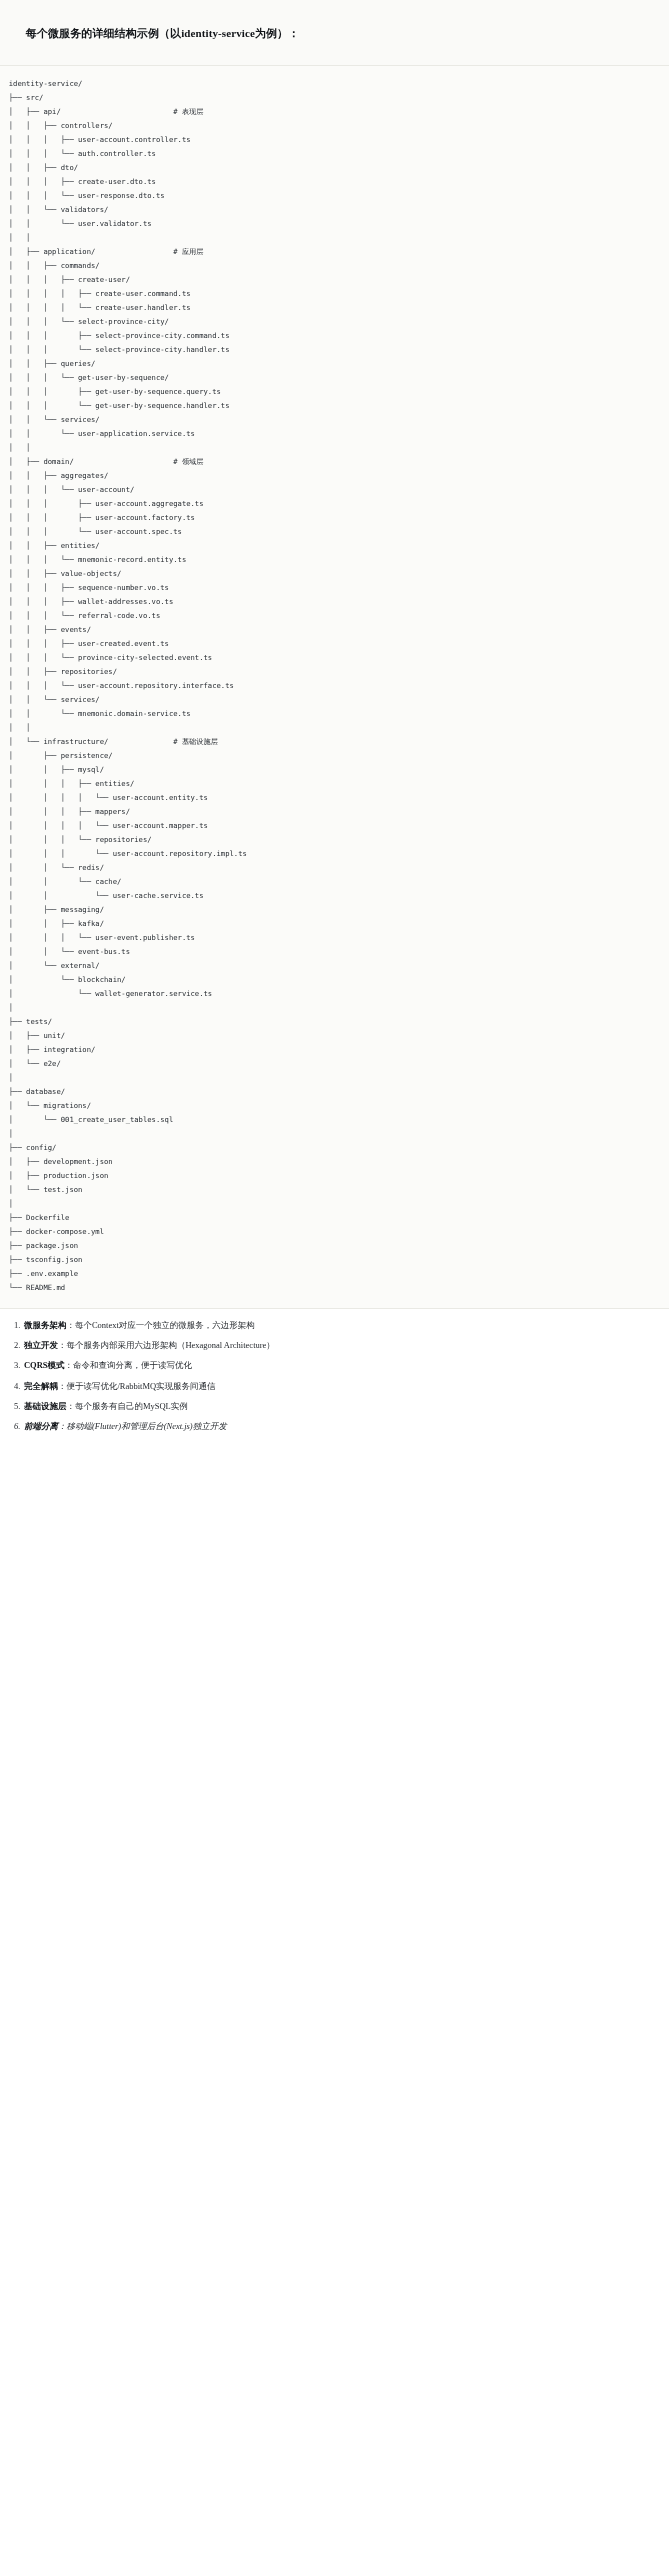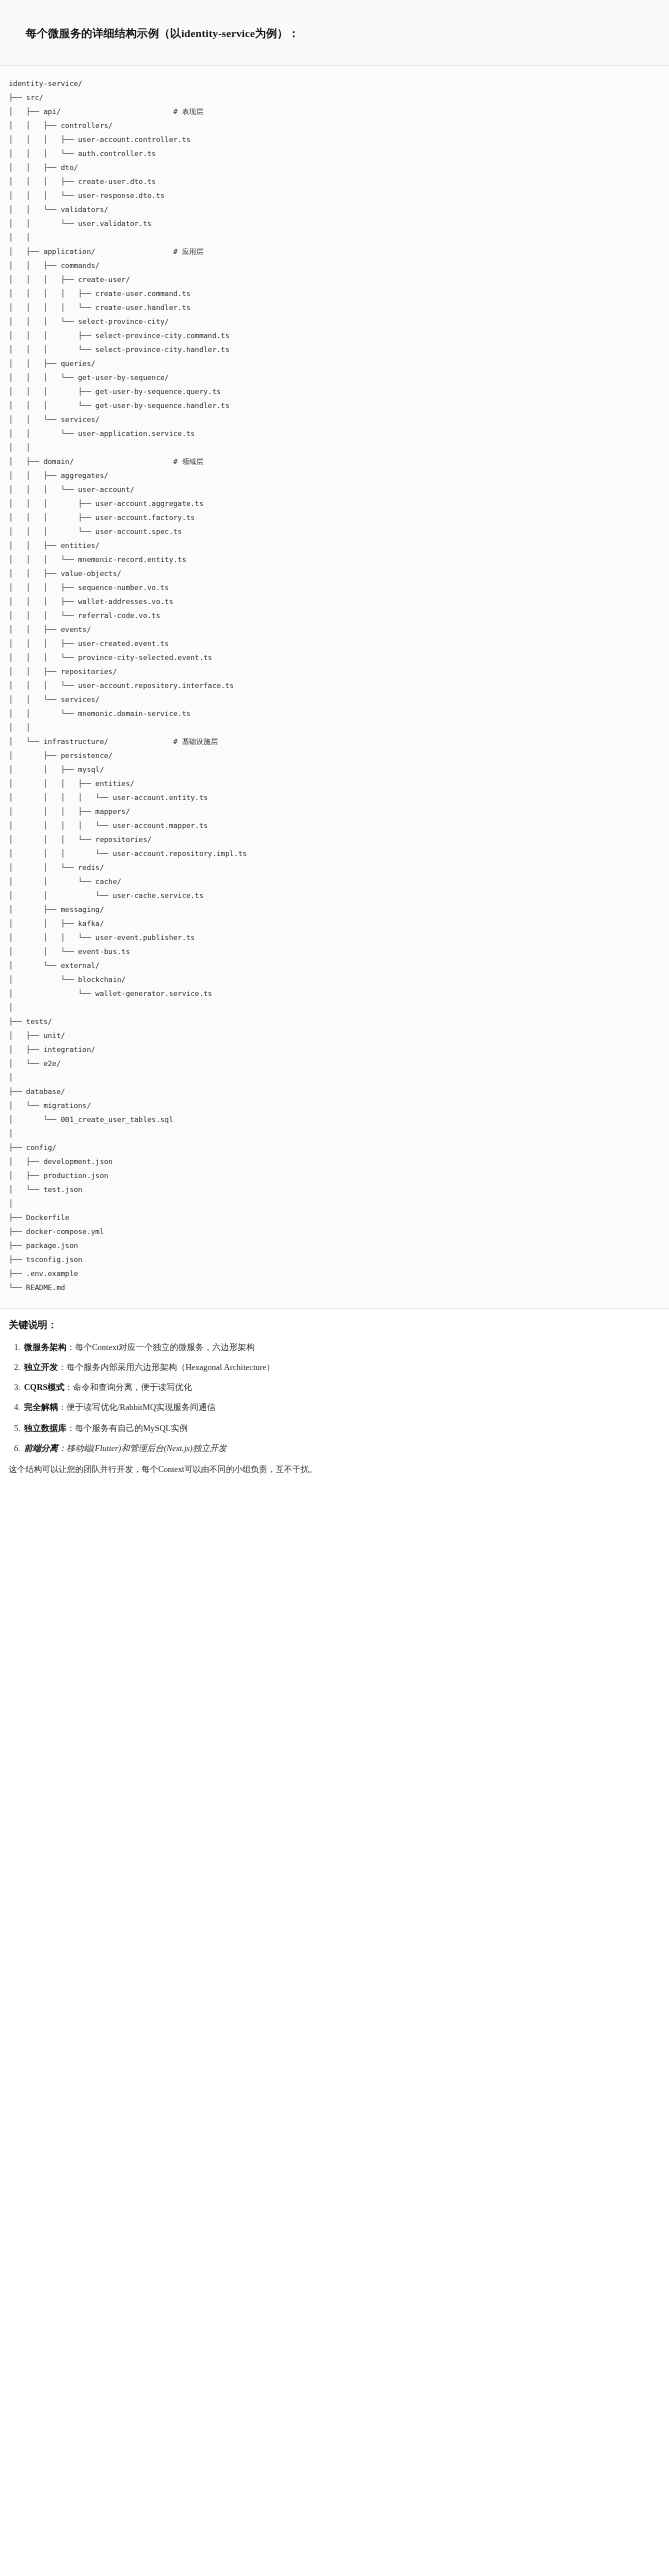--- a/index.html
+++ b/index.html
@@ -192,38 +192,36 @@
 │
 ├── Dockerfile
 ├── docker-compose.yml
 ├── package.json
 ├── tsconfig.json
 ├── .env.example
 └── README.md</pre>
   </div>
 
   <div class="notes-block">
-    <h2 class="notes-title">关键说明：</h2>
     <ol class="notes-list">
       <li>
         <span class="note-key">微服务架构</span><span class="note-sep">：</span><span class="note-val">每个Context对应一个独立的微服务，六边形架构</span>
       </li>
       <li>
         <span class="note-key">独立开发</span><span class="note-sep">：</span><span class="note-val">每个服务内部采用六边形架构（Hexagonal Architecture）</span>
       </li>
       <li>
         <span class="note-key">CQRS模式</span><span class="note-sep">：</span><span class="note-val">命令和查询分离，便于读写优化</span>
       </li>
       <li>
         <span class="note-key">完全解耦</span><span class="note-sep">：</span><span class="note-val">便于读写优化/RabbitMQ实现服务间通信</span>
       </li>
       <li>
-        <span class="note-key">独立数据库</span><span class="note-sep">：</span><span class="note-val">每个服务有自己的MySQL实例</span>
+        <span class="note-key">基础设施层</span><span class="note-sep">：</span><span class="note-val">每个服务有自己的MySQL实例</span>
       </li>
       <li>
         <span class="note-key">前端分离</span><span class="note-sep">：</span><span class="note-val">移动端(Flutter)和管理后台(Next.js)独立开发</span>
       </li>
     </ol>
-    <p class="closing">这个结构可以让您的团队并行开发，每个Context可以由不同的小组负责，互不干扰。</p>
   </div>
 
 </div>
 
 
 </body></html>

